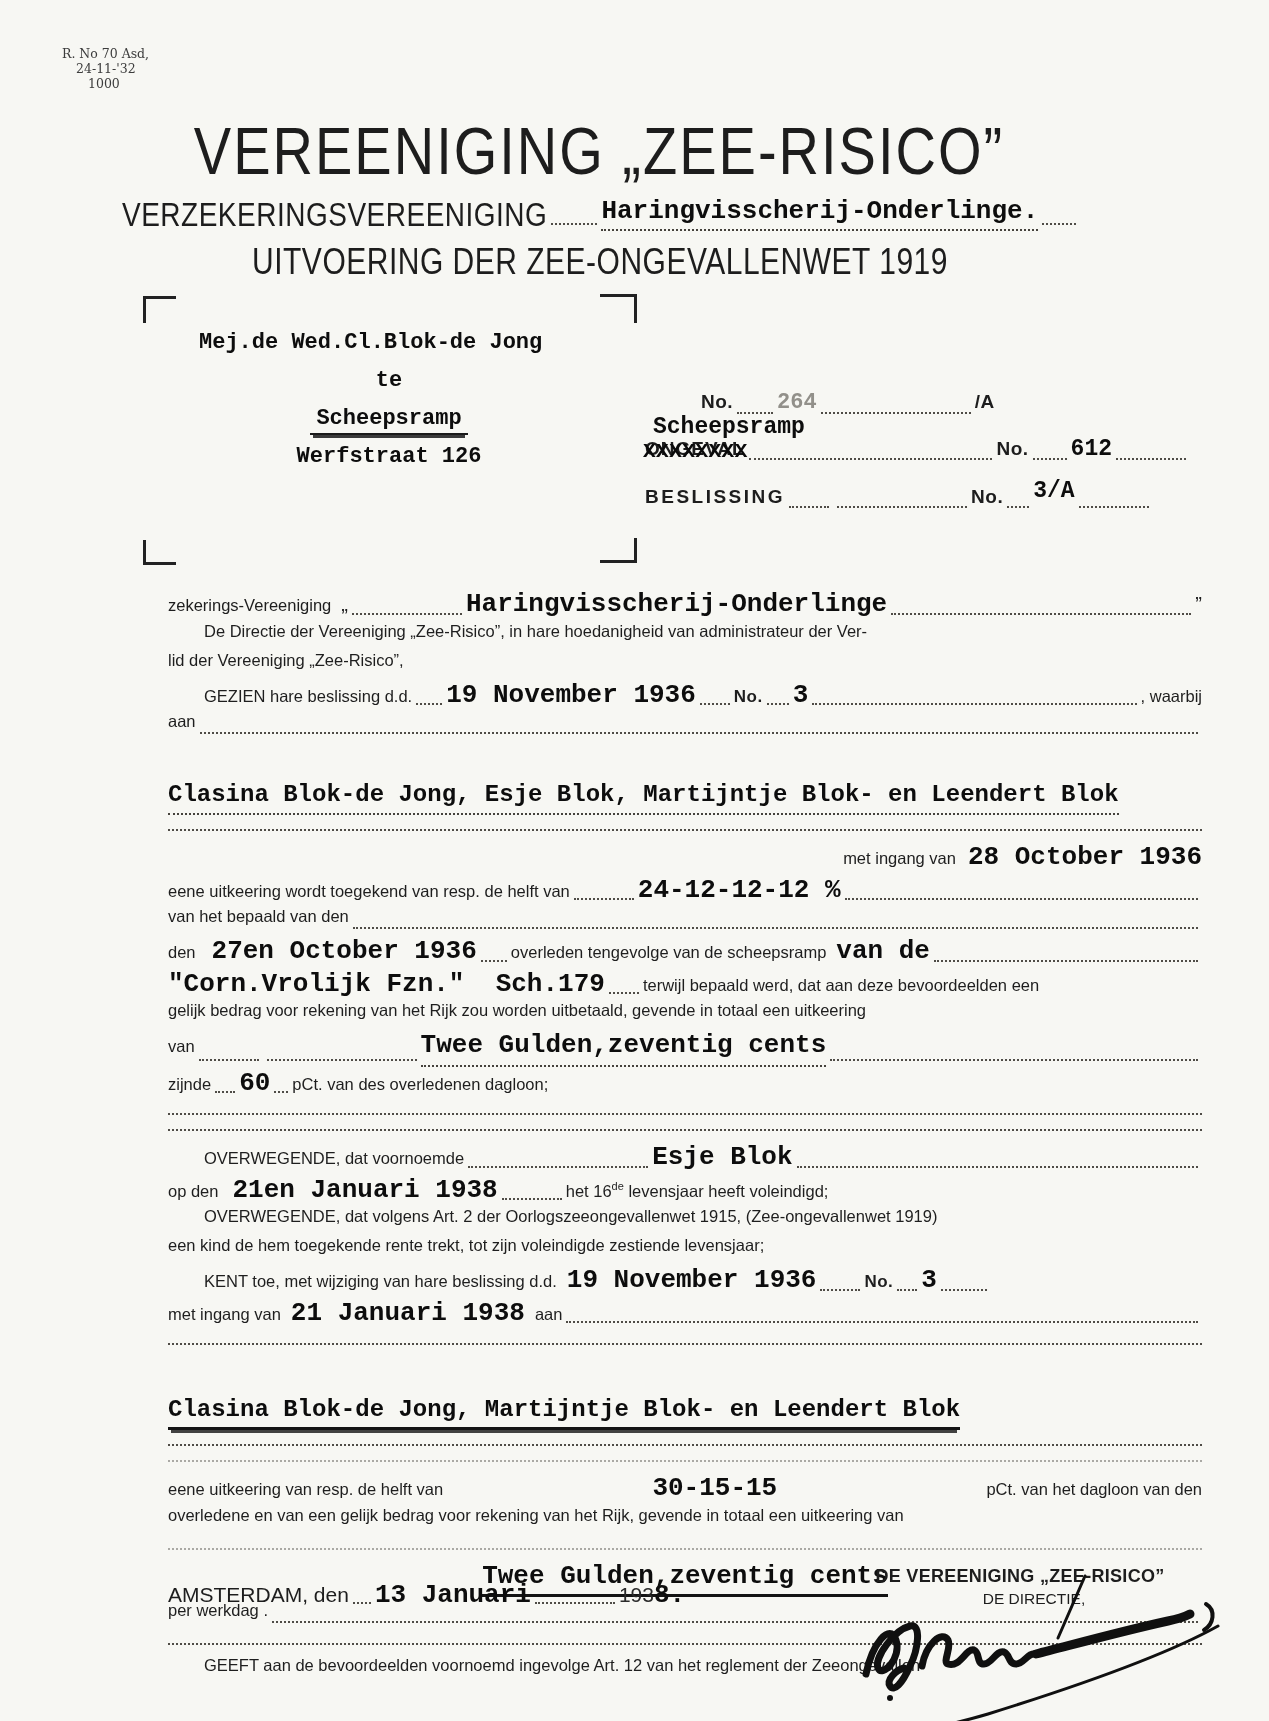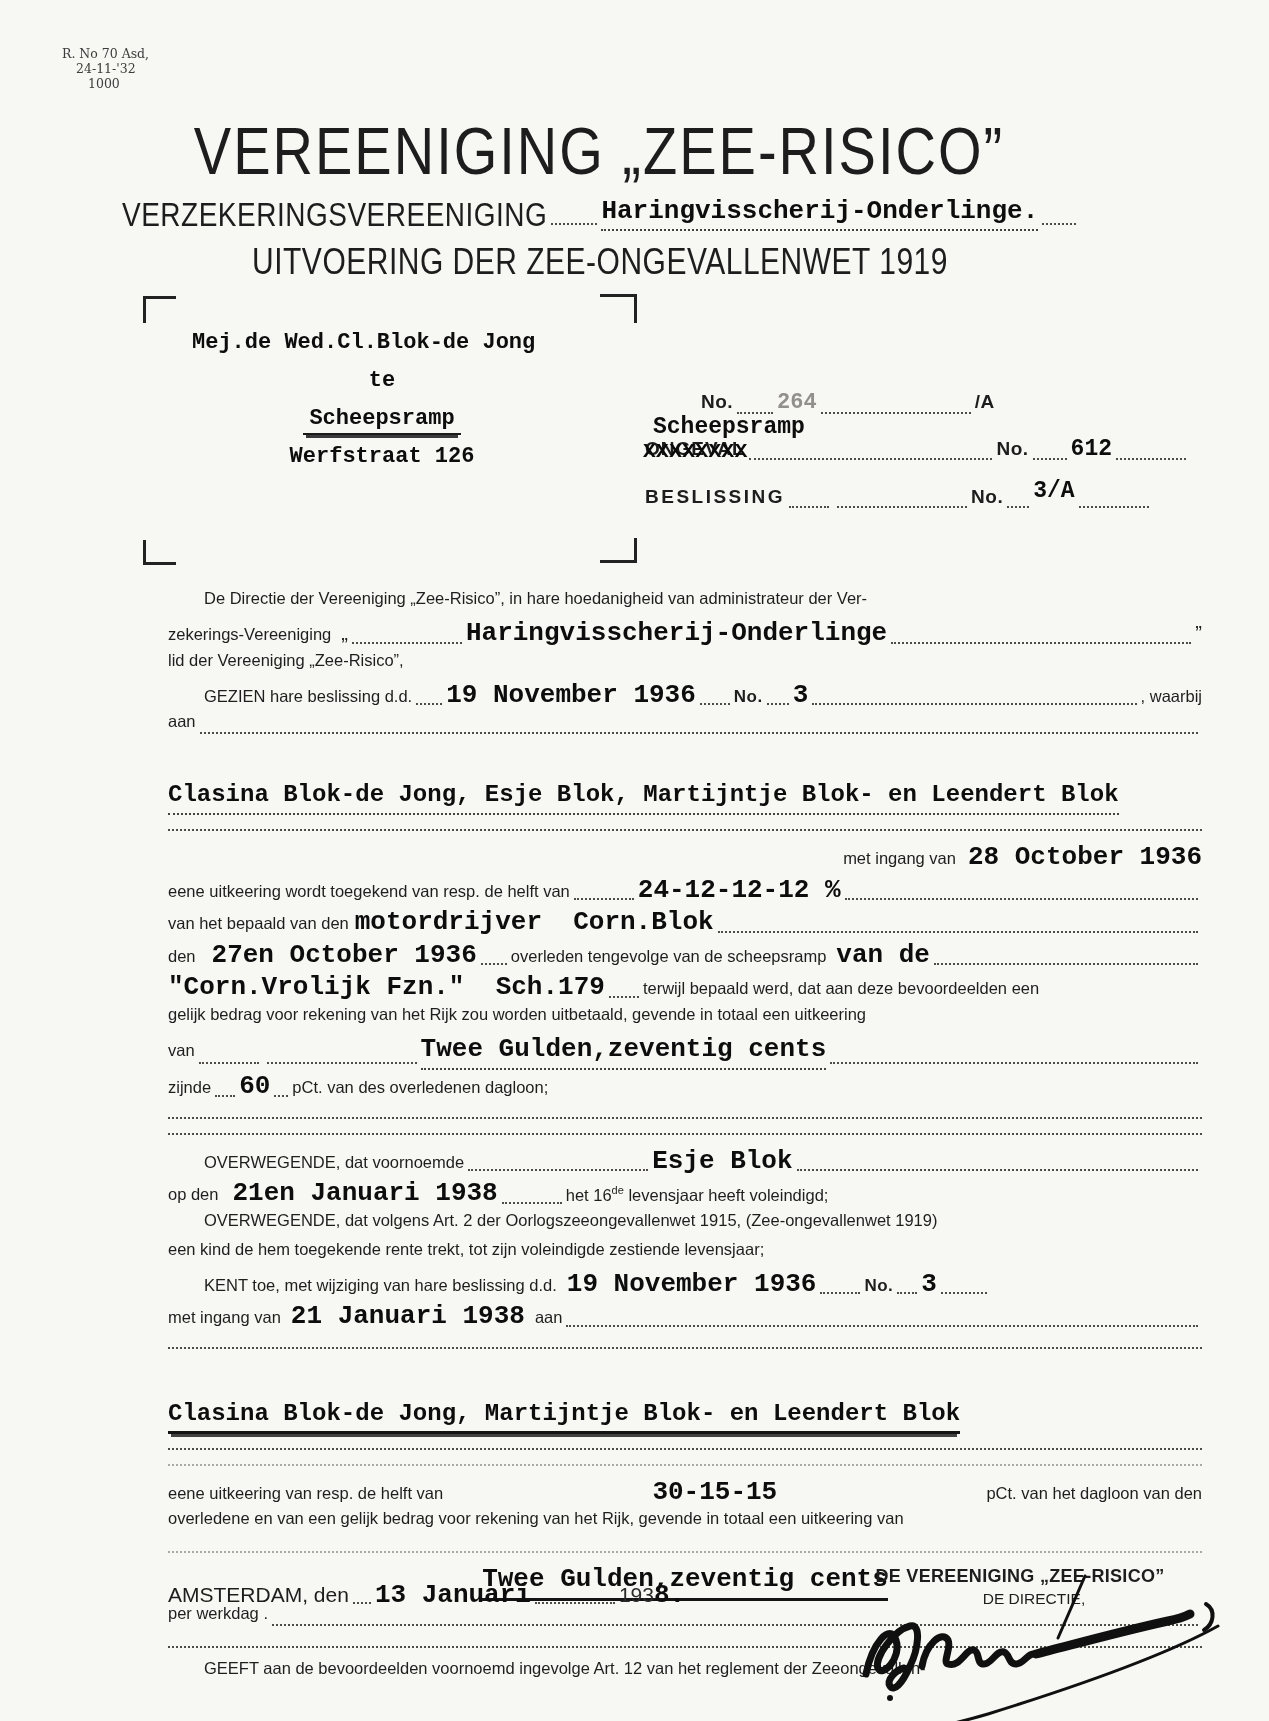--- a/index.html
+++ b/index.html
@@ -37,21 +37,21 @@
   .subrow{position:absolute;left:122px;top:196px;width:958px;display:flex;align-items:flex-start;}
   .sub1{font-size:28px;letter-spacing:.5px;white-space:nowrap;}
   .sub2{position:absolute;left:160px;top:242px;width:880px;text-align:center;font-size:30px;letter-spacing:.5px;white-space:nowrap;}
 
   
   .mark{position:absolute;}
   .mark.tl{left:143px;top:296px;width:30px;height:24px;border-left:3px solid #222;border-top:3px solid #222;}
   .mark.tr{left:600px;top:294px;width:34px;height:26px;border-right:3px solid #222;border-top:3px solid #222;}
   .mark.bl{left:143px;top:540px;width:30px;height:22px;border-left:3px solid #222;border-bottom:3px solid #222;}
   .mark.br{left:600px;top:538px;width:34px;height:22px;border-right:3px solid #222;border-bottom:3px solid #222;}
-  .addr{position:absolute;left:192px;top:330px;width:380px;text-align:center;}
+  .addr{position:absolute;left:199px;top:330px;width:380px;text-align:center;}
   .addr>div{height:38px;}
   .addr .a1{text-align:left;}
   .addr .city{display:inline-block;height:auto;border-bottom:2px solid #1a1a1a;box-shadow:0 6px 0 -3px rgba(25,25,25,.85);padding:0 6px 2px 6px;}
 
   
   .refs{position:absolute;left:645px;top:390px;width:545px;}
   .refs .row{min-height:30px;}
   .r-no{padding-left:56px;}
   .r-ong{margin-top:16px;position:relative;}
   .onge-wrap{position:relative;display:inline-block;padding-top:2px;}
@@ -142,30 +142,30 @@
       <span class="typed t23 up">3/A</span>
       <span class="dots" style="width:70px"></span>
     </div>
   </div>
 
   <div class="vrule"></div>
 
   <div class="body">
 
     <div class="row">
-      <span class="just ind">De Directie der Vereeniging „Zee-Risico”, in hare hoedanigheid van administrateur der Ver-</span>
-    </div>
-
-    <div class="row">
       <span>zekerings-Vereeniging</span>
       <span class="q" style="margin-left:10px">„</span>
       <span class="dots" style="width:110px"></span>
       <span class="typed big">Haringvisscherij-Onderlinge</span>
       <span class="dots grow"></span>
       <span class="q">”</span>
+    </div>
+
+    <div class="row">
+      <span class="just ind">De Directie der Vereeniging „Zee-Risico”, in hare hoedanigheid van administrateur der Ver-</span>
     </div>
 
     <div class="row">
       <span>lid der Vereeniging „Zee-Risico”,</span>
     </div>
 
     <div class="row" style="padding-left:36px">
       <span>GEZIEN hare beslissing d.d.</span>
       <span class="dots" style="width:26px"></span>
       <span class="typed big">19 November 1936</span>
@@ -195,21 +195,20 @@
 
     <div class="row">
       <span>eene uitkeering wordt toegekend van resp. de helft van</span>
       <span class="dots" style="width:60px"></span>
       <span class="typed big">24-12-12-12 %</span>
       <span class="dots grow"></span>
     </div>
 
     <div class="row">
       <span>van het bepaald van den</span>
-      <span class="typed big" style="margin-left:6px">motordrijver  Corn.Blok</span>
       <span class="dots grow"></span>
     </div>
 
     <div class="row">
       <span>den</span>
       <span class="typed big" style="margin-left:16px">27en October 1936</span>
       <span class="dots" style="width:26px"></span>
       <span>overleden tengevolge van de scheepsramp</span>
       <span class="typed big" style="margin-left:10px">van de</span>
       <span class="dots grow"></span>

